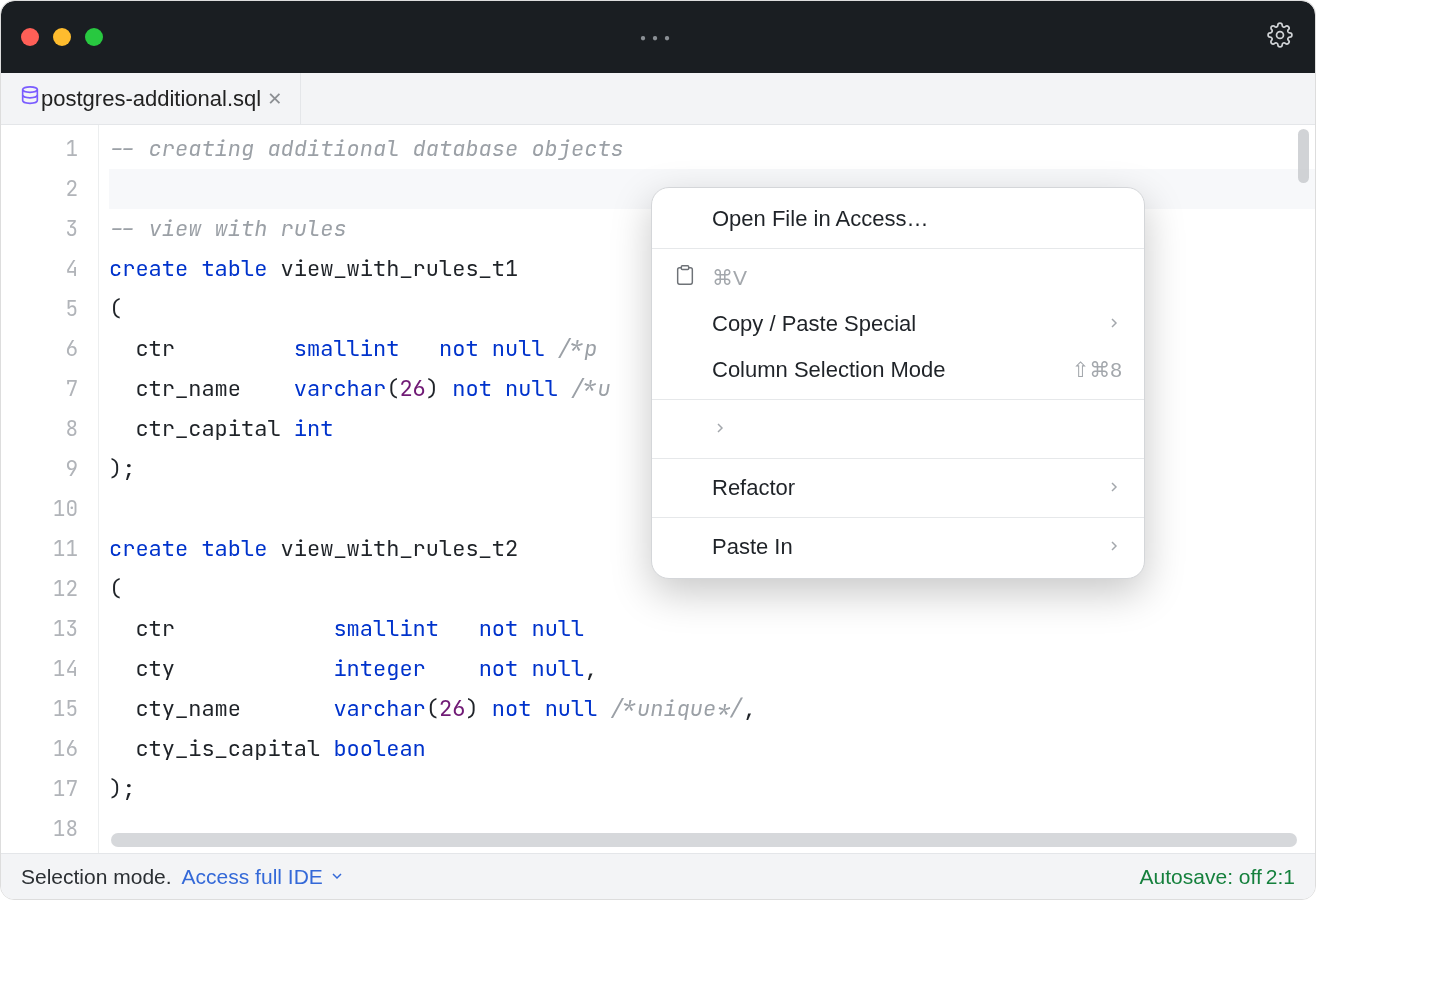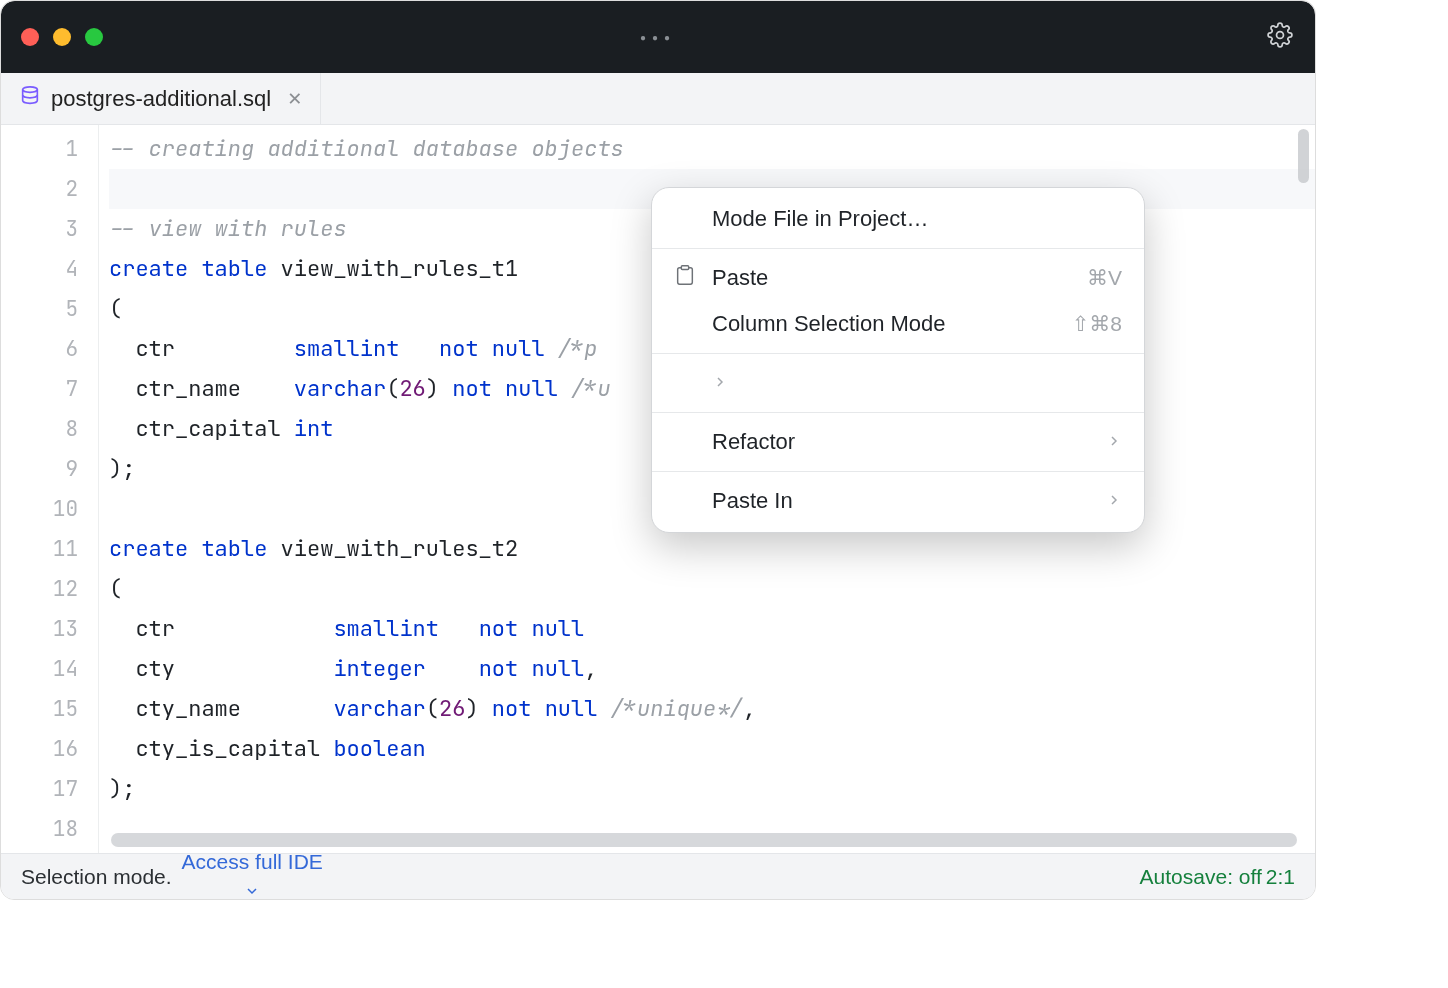--- a/index.html
+++ b/index.html
@@ -36,21 +36,21 @@
     color: #cfd2d5;
   }
   .tabbar {
     height: 52px;
     background: #f3f4f6;
     border-bottom: 1px solid #e4e6e9;
     display: flex;
     align-items: stretch;
   }
   .tab {
-    display: flex; align-items: center; gap: 10px;
+    display: flex; align-items: center; gap: 0;
     padding: 0 18px;
     background: #f3f4f6;
     border-right: 1px solid #e4e6e9;
     font-size: 22px;
     color: #222;
   }
   .tab .db-icon { color: #7a5cff; }
   .tab .close { color: #8c8f93; margin-left: 6px; font-size: 18px; }
   .editor {
     position: relative;
@@ -122,21 +122,21 @@
   .statusbar {
     height: 46px;
     background: #f3f4f6;
     border-top: 1px solid #e4e6e9;
     display: flex; align-items: center;
     padding: 0 20px;
     font-size: 21px;
     color: #2b2f33;
     gap: 10px;
   }
-  .statusbar .link { color: #3469d8; display: inline-flex; align-items: center; gap: 6px; flex-direction: column; }
+  .statusbar .link { color: #3469d8; display: inline-flex; align-items: center; gap: 6px; }
   .statusbar .spacer { flex: 1; }
   .statusbar .right { color: #15803d; display: flex; gap: 4px; }
 </style>
 </head>
 <body>
 
 <div class="titlebar">
   <div class="traffic">
     <div class="dot red"></div>
     <div class="dot yellow"></div>
@@ -187,30 +187,36 @@
       <div>18</div>
     </div>
   <div class="code" id="code"><div class="line"><span class="c-comment">-- creating additional database objects</span></div><div class="line hl"></div><div class="line"><span class="c-comment">-- view with rules</span></div><div class="line"><span class="c-kw">create table </span><span class="c-plain">view_with_rules_t1</span></div><div class="line"><span class="c-plain">(</span></div><div class="line"><span class="c-plain">  ctr         </span><span class="c-kw">smallint</span><span class="c-plain">   </span><span class="c-kw">not null </span><span class="c-comment">/*p</span></div><div class="line"><span class="c-plain">  ctr_name    </span><span class="c-kw">varchar</span><span class="c-plain">(</span><span class="c-num">26</span><span class="c-plain">) </span><span class="c-kw">not null </span><span class="c-comment">/*u</span></div><div class="line"><span class="c-plain">  ctr_capital </span><span class="c-kw">int</span></div><div class="line"><span class="c-plain">);</span></div><div class="line"></div><div class="line"><span class="c-kw">create table </span><span class="c-plain">view_with_rules_t2</span></div><div class="line"><span class="c-plain">(</span></div><div class="line"><span class="c-plain">  ctr            </span><span class="c-kw">smallint</span><span class="c-plain">   </span><span class="c-kw">not null</span><span class="c-plain"> </span></div><div class="line"><span class="c-plain">  cty            </span><span class="c-kw">integer</span><span class="c-plain">    </span><span class="c-kw">not null</span><span class="c-plain">,</span></div><div class="line"><span class="c-plain">  cty_name       </span><span class="c-kw">varchar</span><span class="c-plain">(</span><span class="c-num">26</span><span class="c-plain">) </span><span class="c-kw">not null </span><span class="c-comment">/*unique*/</span><span class="c-plain">,</span></div><div class="line"><span class="c-plain">  cty_is_capital </span><span class="c-kw">boolean</span></div><div class="line"><span class="c-plain">);</span></div><div class="line"></div></div>
   <div class="hscroll"></div>
 </div>
 <div class="vscroll"></div>
 
 <div class="context-menu" id="context-menu">
     <div class="menu-item">
       <span class="mi-icon"></span>
-      <span class="mi-label">Mode File in Project…</span>
+      <span class="mi-label">Open File in Access…</span>
     </div>
     <div class="menu-sep"></div>
     <div class="menu-item">
       <span class="mi-icon"><svg width="22" height="22" viewBox="0 0 24 24" fill="none" stroke="currentColor" stroke-width="1.6">
           <rect x="8" y="2" width="8" height="4" rx="1"></rect>
           <path d="M16 4h2a2 2 0 0 1 2 2v14a2 2 0 0 1-2 2H6a2 2 0 0 1-2-2V6a2 2 0 0 1 2-2h2"></path>
         </svg></span>
-      <span class="mi-label">Paste</span>
       <span class="mi-shortcut">⌘V</span>
+    </div>
+    <div class="menu-item">
+      <span class="mi-icon"></span>
+      <span class="mi-label">Copy / Paste Special</span>
+      <span class="mi-chevron"><svg width="16" height="16" viewBox="0 0 24 24" fill="none" stroke="currentColor" stroke-width="2.2">
+          <polyline points="9 6 15 12 9 18"></polyline>
+        </svg></span>
     </div>
     <div class="menu-item">
       <span class="mi-icon"></span>
       <span class="mi-label">Column Selection Mode</span>
       <span class="mi-shortcut">⇧⌘8</span>
     </div>
     <div class="menu-sep"></div>
     <div class="menu-item">
       <span class="mi-icon"></span>
       <span class="mi-chevron"><svg width="16" height="16" viewBox="0 0 24 24" fill="none" stroke="currentColor" stroke-width="2.2">

